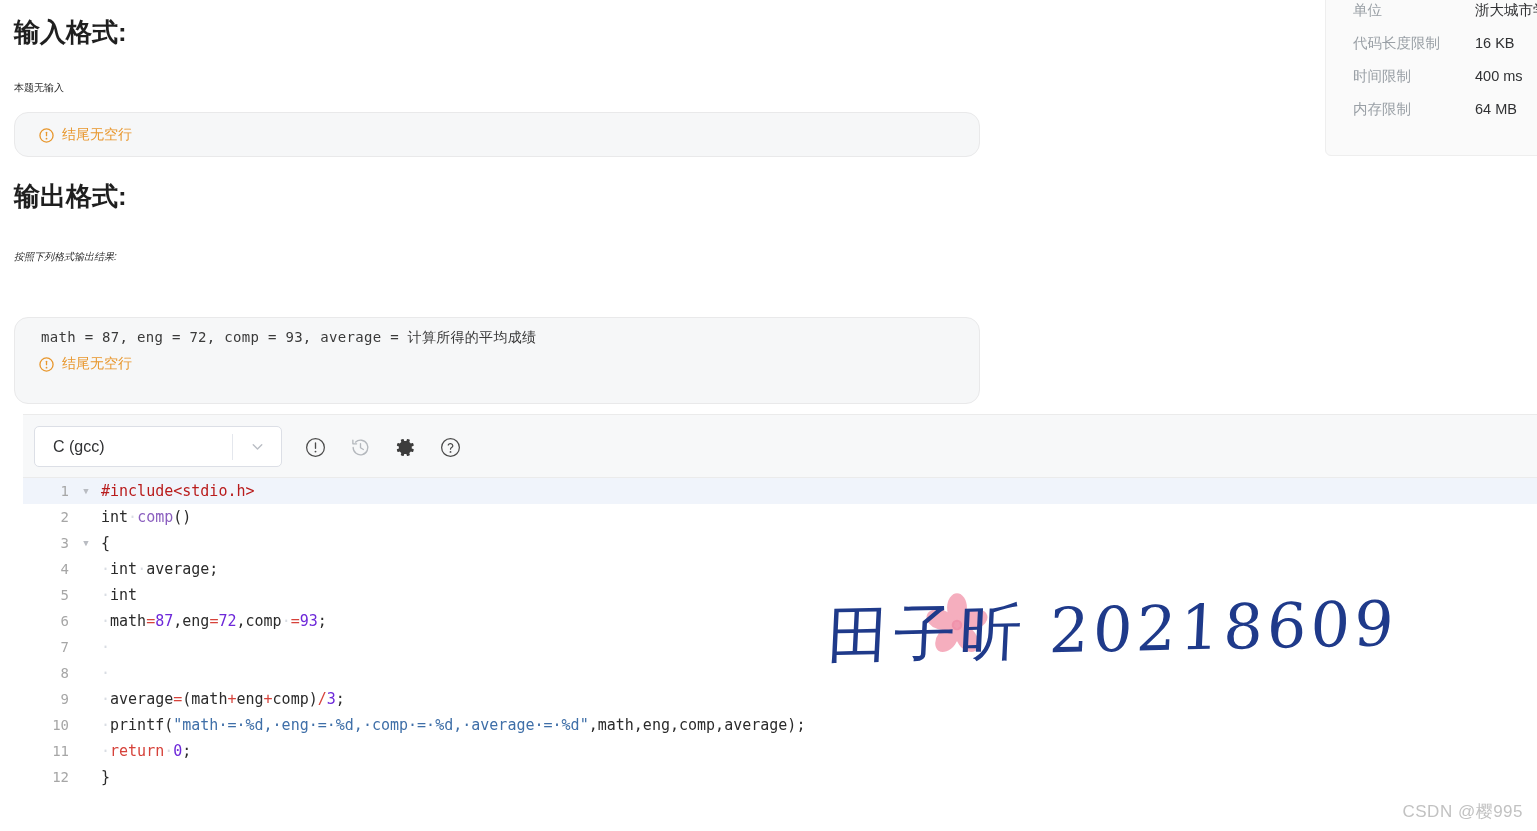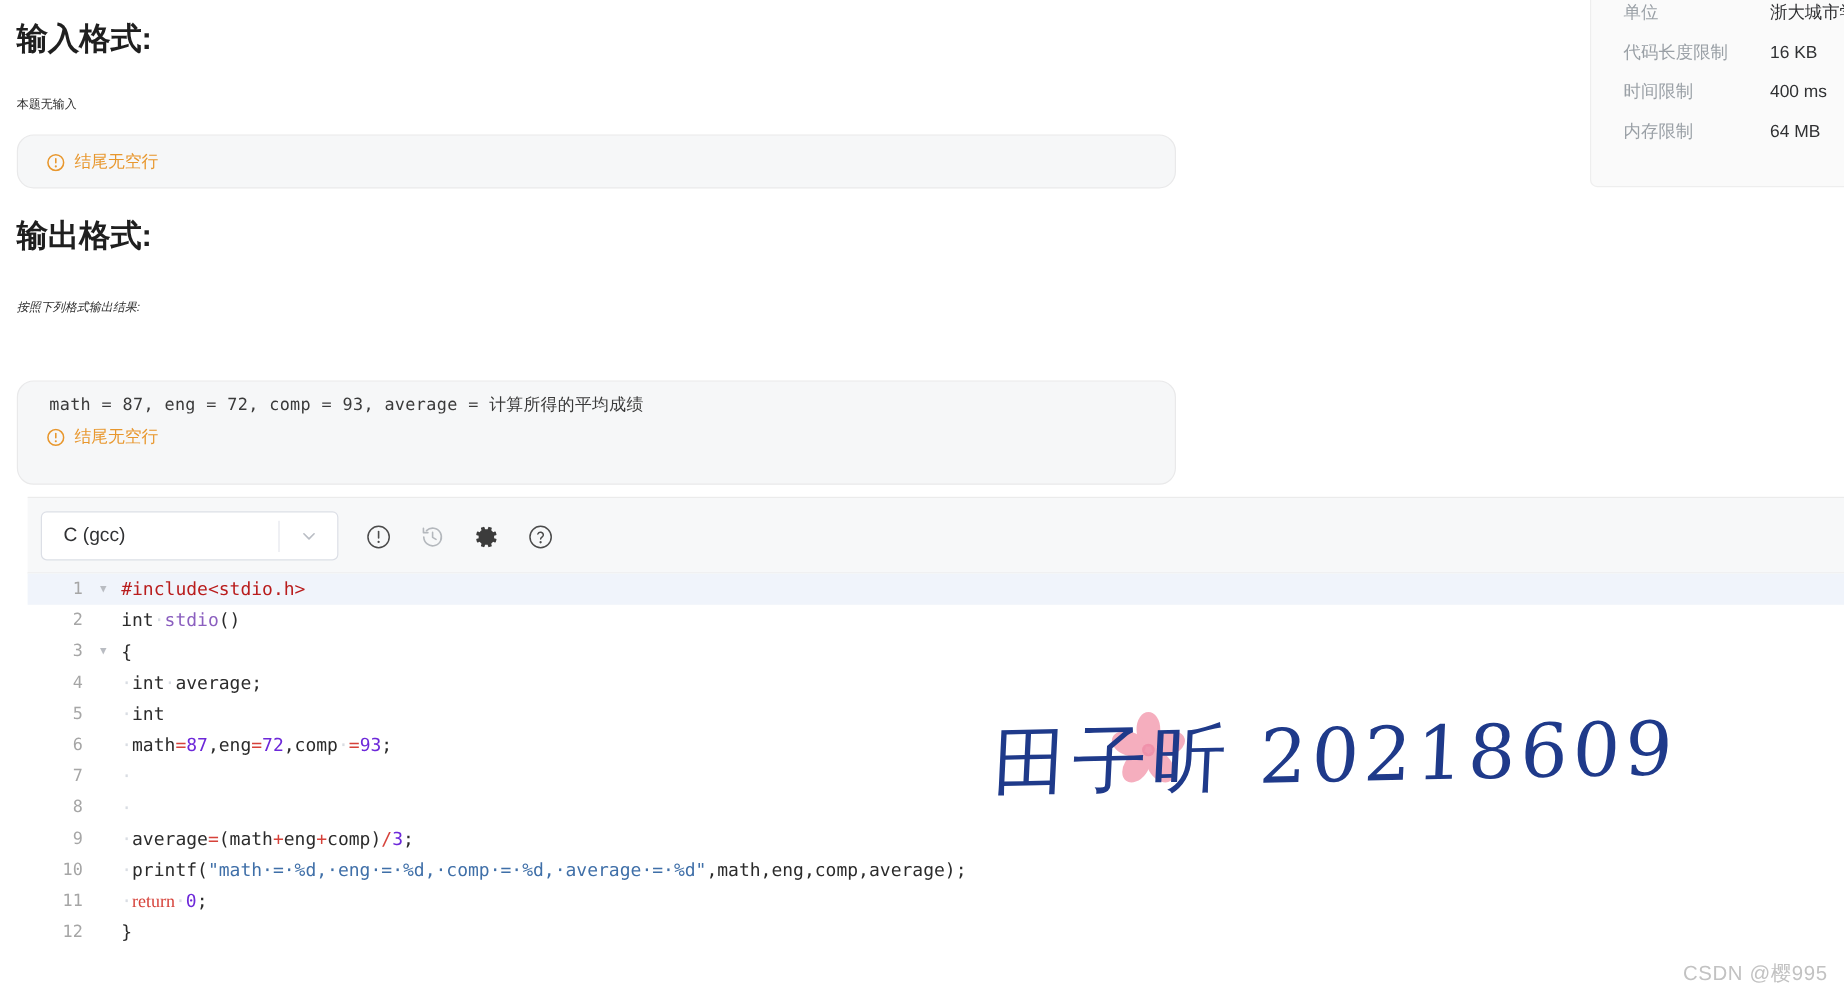--- a/index.html
+++ b/index.html
@@ -105,21 +105,21 @@
   }
   .code-txt { position:absolute; left:78px; top:0; color:#2b2b2b; }
   .dot { color:#d9dde3; }
 
   .k-pre   { color:#b91c1c; }   
   .k-type  { color:#2b2b2b; }
   .k-fn    { color:#8b5fbf; }
   .k-num   { color:#6d28d9; }
   .k-op    { color:#d6423a; }
   .k-str   { color:#3f6fa8; }
-  .k-kw    { color:#d6423a;font-family:Liberation Serif, serif; }
+  .k-kw    { color:#d6423a; }
 
   
   .handwriting {
     position:absolute; left:828px; top:588px; width:540px; height:80px;
     pointer-events:none;
   }
   .hw-text {
     position:absolute; left:0; top:0;
     font-family:"DejaVu Serif","Liberation Serif",serif;
     font-size:62px; color:#1f3a8a; letter-spacing:4px;
@@ -241,21 +241,21 @@
             <path d="M8.6 8.4a2.5 2.5 0 0 1 4.8.9c0 1.7-2.4 1.9-2.4 3.5" fill="none" stroke="#4b4b4b" stroke-width="1.3" stroke-linecap="round"></path>
             <circle cx="11" cy="15.6" r="1" fill="#4b4b4b"></circle>
           </svg>
         </span>
       </div>
 
     </div>
 
     <div class="code-area" id="code-area">
         <div class="code-line active"><span class="ln">1</span><span class="fold">▼</span><span class="code-txt"><span class="k-pre">#include&lt;stdio.h&gt;</span></span></div>
-        <div class="code-line"><span class="ln">2</span><span class="code-txt"><span class="k-type">int</span><span class="dot">·</span><span class="k-fn">stdio</span><span class="k-type">()</span></span></div>
+        <div class="code-line"><span class="ln">2</span><span class="code-txt"><span class="k-type">int</span><span class="dot">·</span><span class="k-fn">comp</span><span class="k-type">()</span></span></div>
         <div class="code-line"><span class="ln">3</span><span class="fold">▼</span><span class="code-txt"><span class="k-type">{</span></span></div>
         <div class="code-line"><span class="ln">4</span><span class="code-txt"><span class="dot">·</span><span class="k-type">int</span><span class="dot">·</span><span class="k-type">average;</span></span></div>
         <div class="code-line"><span class="ln">5</span><span class="code-txt"><span class="dot">·</span><span class="k-type">int</span></span></div>
         <div class="code-line"><span class="ln">6</span><span class="code-txt"><span class="dot">·</span><span class="k-type">math</span><span class="k-op">=</span><span class="k-num">87</span><span class="k-type">,eng</span><span class="k-op">=</span><span class="k-num">72</span><span class="k-type">,comp</span><span class="dot">·</span><span class="k-op">=</span><span class="k-num">93</span><span class="k-type">;</span></span></div>
         <div class="code-line"><span class="ln">7</span><span class="code-txt"><span class="dot">·</span></span></div>
         <div class="code-line"><span class="ln">8</span><span class="code-txt"><span class="dot">·</span></span></div>
         <div class="code-line"><span class="ln">9</span><span class="code-txt"><span class="dot">·</span><span class="k-type">average</span><span class="k-op">=</span><span class="k-type">(math</span><span class="k-op">+</span><span class="k-type">eng</span><span class="k-op">+</span><span class="k-type">comp)</span><span class="k-op">/</span><span class="k-num">3</span><span class="k-type">;</span></span></div>
         <div class="code-line"><span class="ln">10</span><span class="code-txt"><span class="dot">·</span><span class="k-type">printf(</span><span class="k-str">"math·=·%d,·eng·=·%d,·comp·=·%d,·average·=·%d"</span><span class="k-type">,math,eng,comp,average);</span></span></div>
         <div class="code-line"><span class="ln">11</span><span class="code-txt"><span class="dot">·</span><span class="k-kw">return</span><span class="dot">·</span><span class="k-num">0</span><span class="k-type">;</span></span></div>
         <div class="code-line"><span class="ln">12</span><span class="code-txt"><span class="k-type">}</span></span></div>

